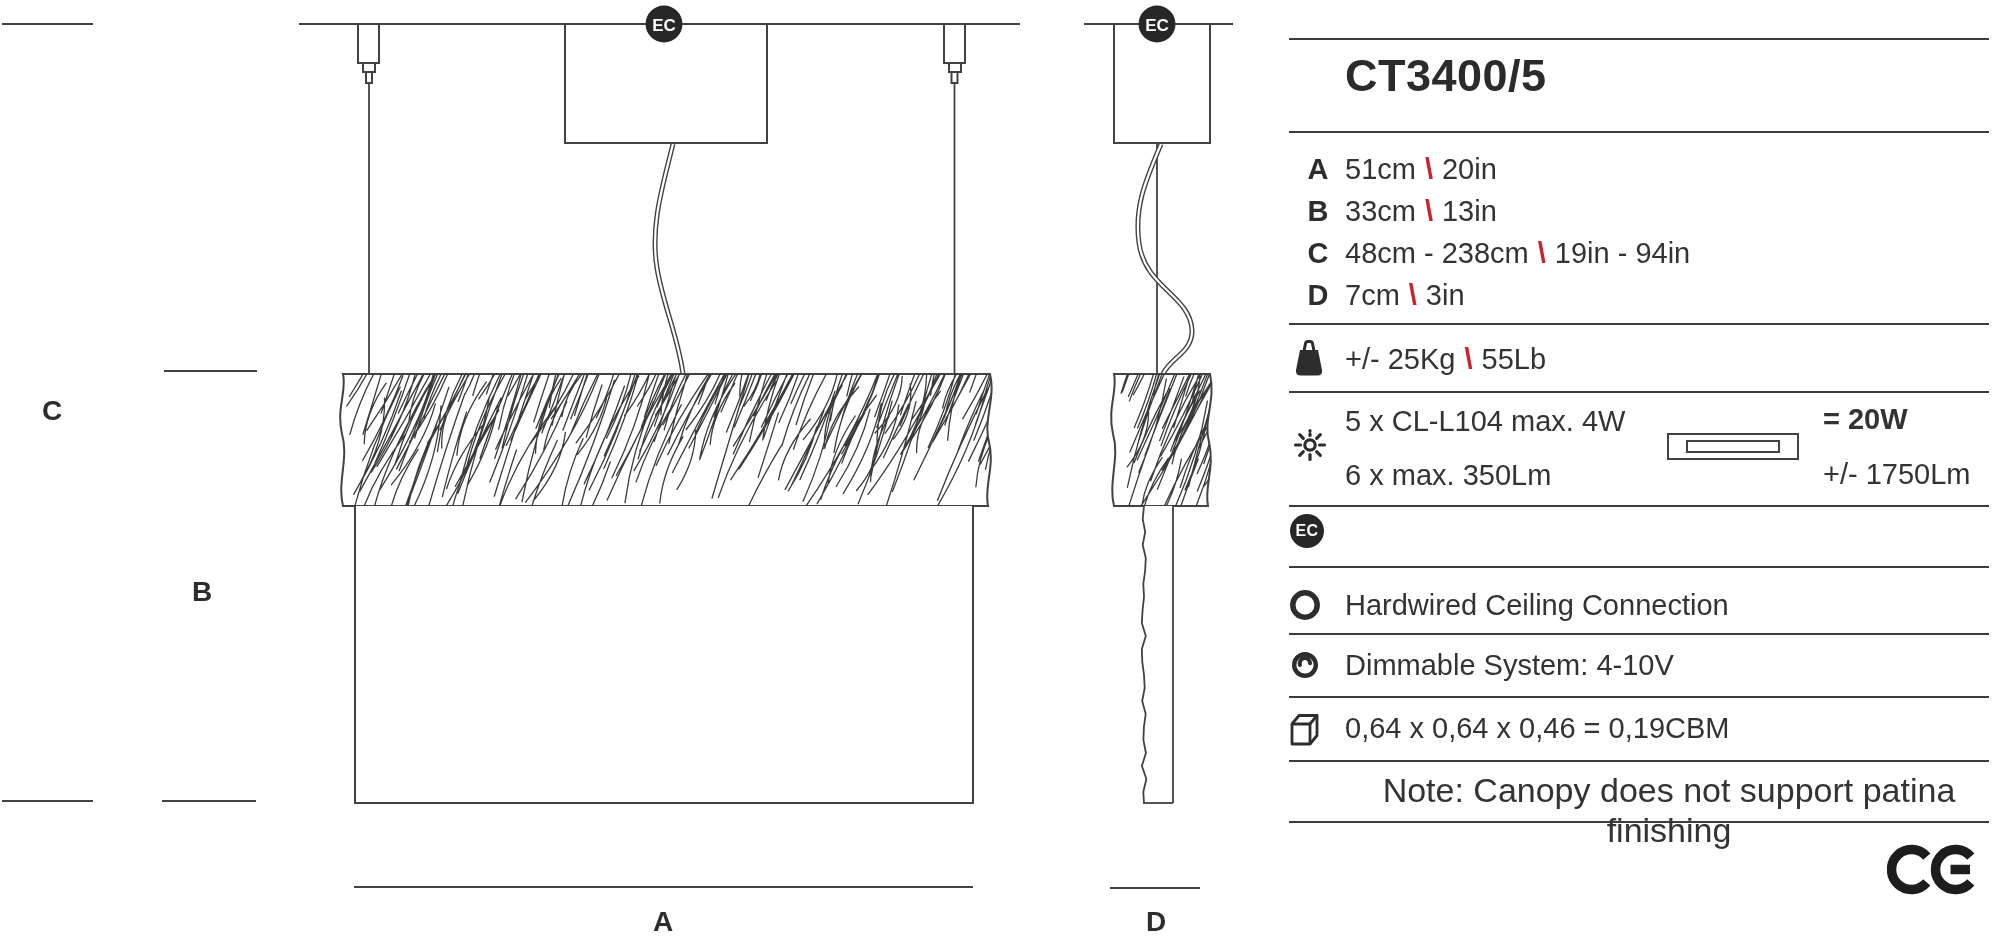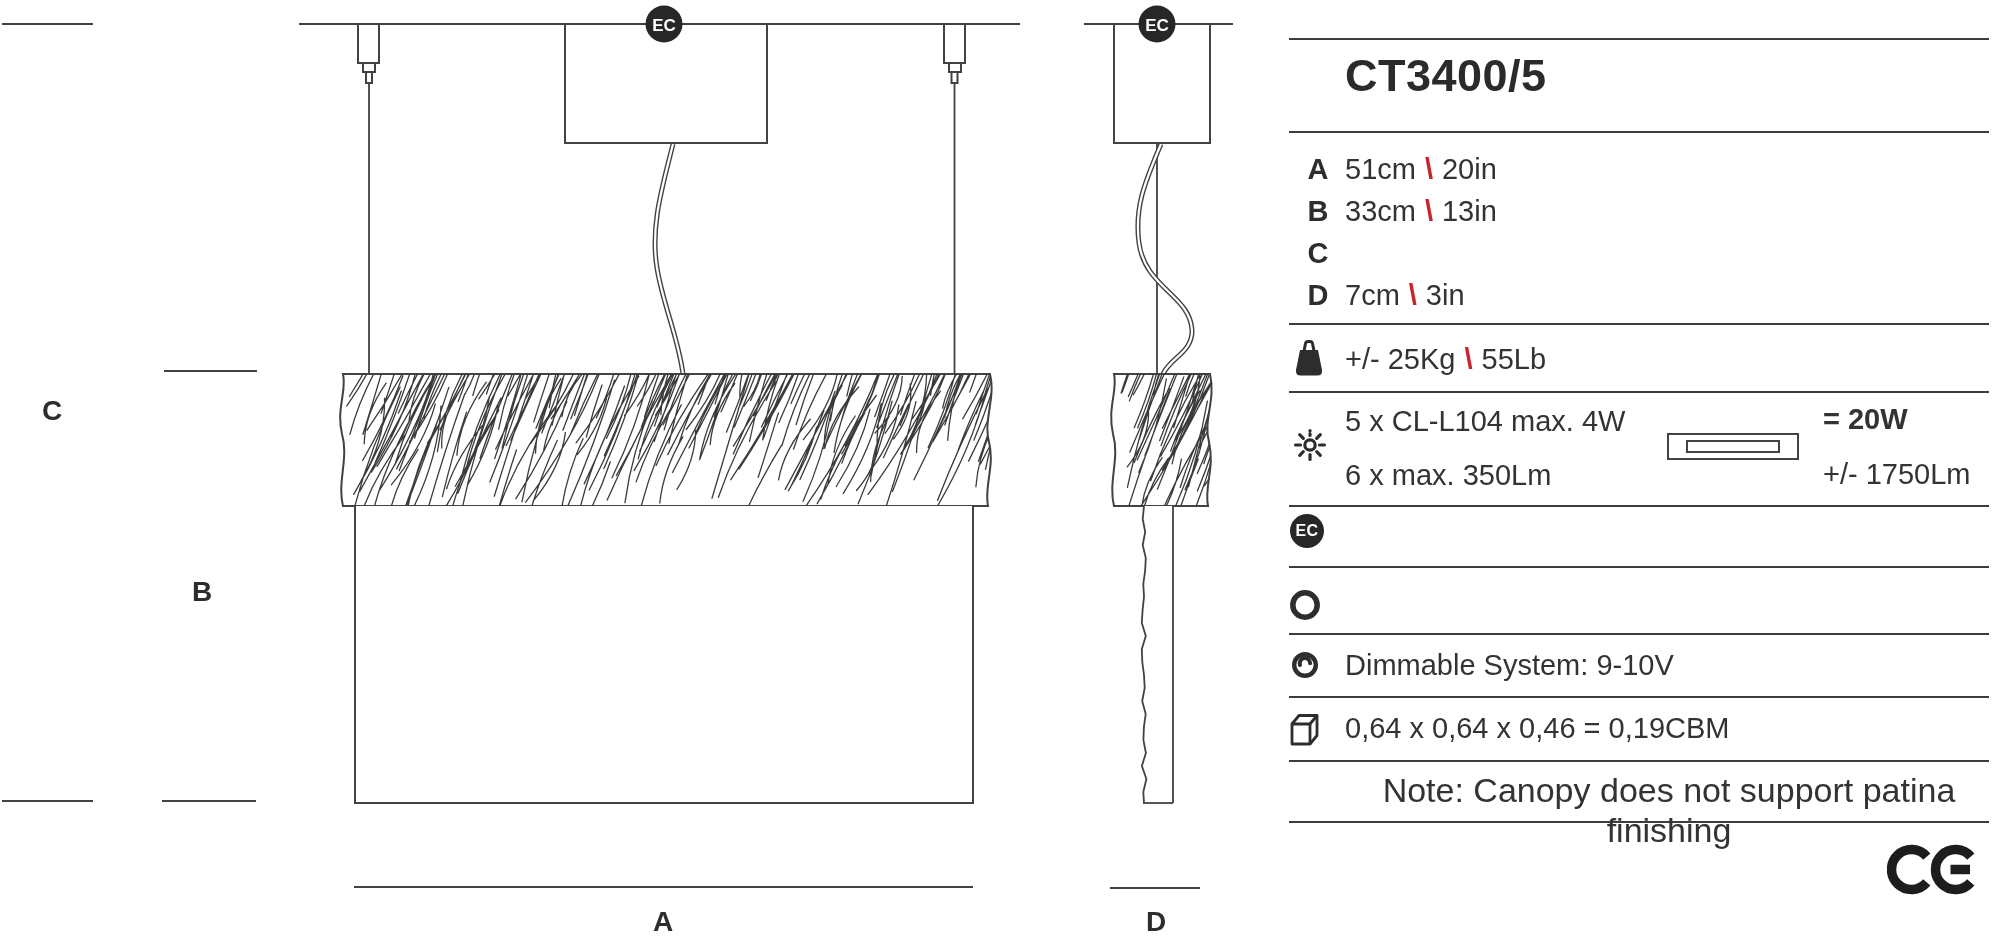--- a/index.html
+++ b/index.html
@@ -138,20 +138,21 @@
     <div class="hr" style="top:752px"></div>
     <div class="hr" style="top:813px"></div>
 
     <div class="abs title">CT3400/5</div>
 
     <div class="abs rowtxt dim-key" style="top:141px">A</div>
     <div class="abs rowtxt dim-val" style="top:141px"><span>51cm</span><span class="sep-red">\</span><span>20in</span></div>
     <div class="abs rowtxt dim-key" style="top:183px">B</div>
     <div class="abs rowtxt dim-val" style="top:183px"><span>33cm</span><span class="sep-red">\</span><span>13in</span></div>
     <div class="abs rowtxt dim-key" style="top:225px">C</div>
+    <div class="abs rowtxt dim-val" style="top:225px"><span>48cm - 238cm</span><span class="sep-red">\</span><span>19in - 94in</span></div>
     <div class="abs rowtxt dim-key" style="top:267px">D</div>
     <div class="abs rowtxt dim-val" style="top:267px"><span>7cm</span><span class="sep-red">\</span><span>3in</span></div>
 
     <svg class="icon" style="left:4px;top:332px" width="32" height="38" viewBox="0 0 32 38">
       <path d="M11,11 L12.5,3.5 Q13,1.5 15,1.5 h2 Q19,1.5 19.5,3.5 L21,11" fill="none" stroke="#2d2d2d" stroke-width="3"></path>
       <path d="M7,10 h18 l4,20 q0.8,5.5 -4.8,5.5 h-16.4 q-5.6,0 -4.8,-5.5 Z" fill="#2d2d2d"></path>
     </svg>
     <div class="abs rowtxt" style="left:56px;top:331px"><span>+/- 25Kg</span><span class="sep-red">\</span><span>55Lb</span></div>
 
     <svg class="icon" style="left:3px;top:419px" width="36" height="36" viewBox="0 0 36 36">
@@ -175,26 +176,27 @@
     <div class="abs rowtxt bold" style="left:534px;top:391px">= 20W</div>
     <div class="abs rowtxt" style="left:534px;top:446px">+/- 1750Lm</div>
 
     <div class="ec-badge" style="left:1px;top:506px">
       <span>EC</span>
     </div>
 
     <svg class="icon" style="left:0px;top:581px" width="32" height="32" viewBox="0 0 32 32">
       <circle cx="16" cy="16" r="12.2" fill="none" stroke="#2d2d2d" stroke-width="5.5"></circle>
     </svg>
+    <div class="abs rowtxt" style="left:56px;top:577px">Hardwired Ceiling Connection</div>
 
     <svg class="icon" style="left:1px;top:642px" width="30" height="30" viewBox="0 0 30 30">
       <circle cx="15" cy="15" r="10.8" fill="none" stroke="#2d2d2d" stroke-width="4.4"></circle>
       <path d="M10,15 A5.2,5.2 0 1 1 20.1,13.2" fill="none" stroke="#2d2d2d" stroke-width="4" stroke-linecap="round"></path>
     </svg>
-    <div class="abs rowtxt" style="left:56px;top:637px">Dimmable System: 9-10V</div>
+    <div class="abs rowtxt" style="left:56px;top:637px">Dimmable System: 4-10V</div>
 
     <svg class="icon" style="left:0px;top:704px" width="32" height="34" viewBox="0 0 32 34">
       <g fill="none" stroke="#2d2d2d" stroke-width="2.8" stroke-linejoin="round">
         <path d="M3,12 H21 V32 H3 Z"></path>
         <path d="M3,12 L10,3.5 H28 L21,12"></path>
         <path d="M28,3.5 V23.5 L21,32"></path>
       </g>
     </svg>
     <div class="abs rowtxt" style="left:56px;top:700px">0,64 x 0,64 x 0,46 = 0,19CBM</div>
 

